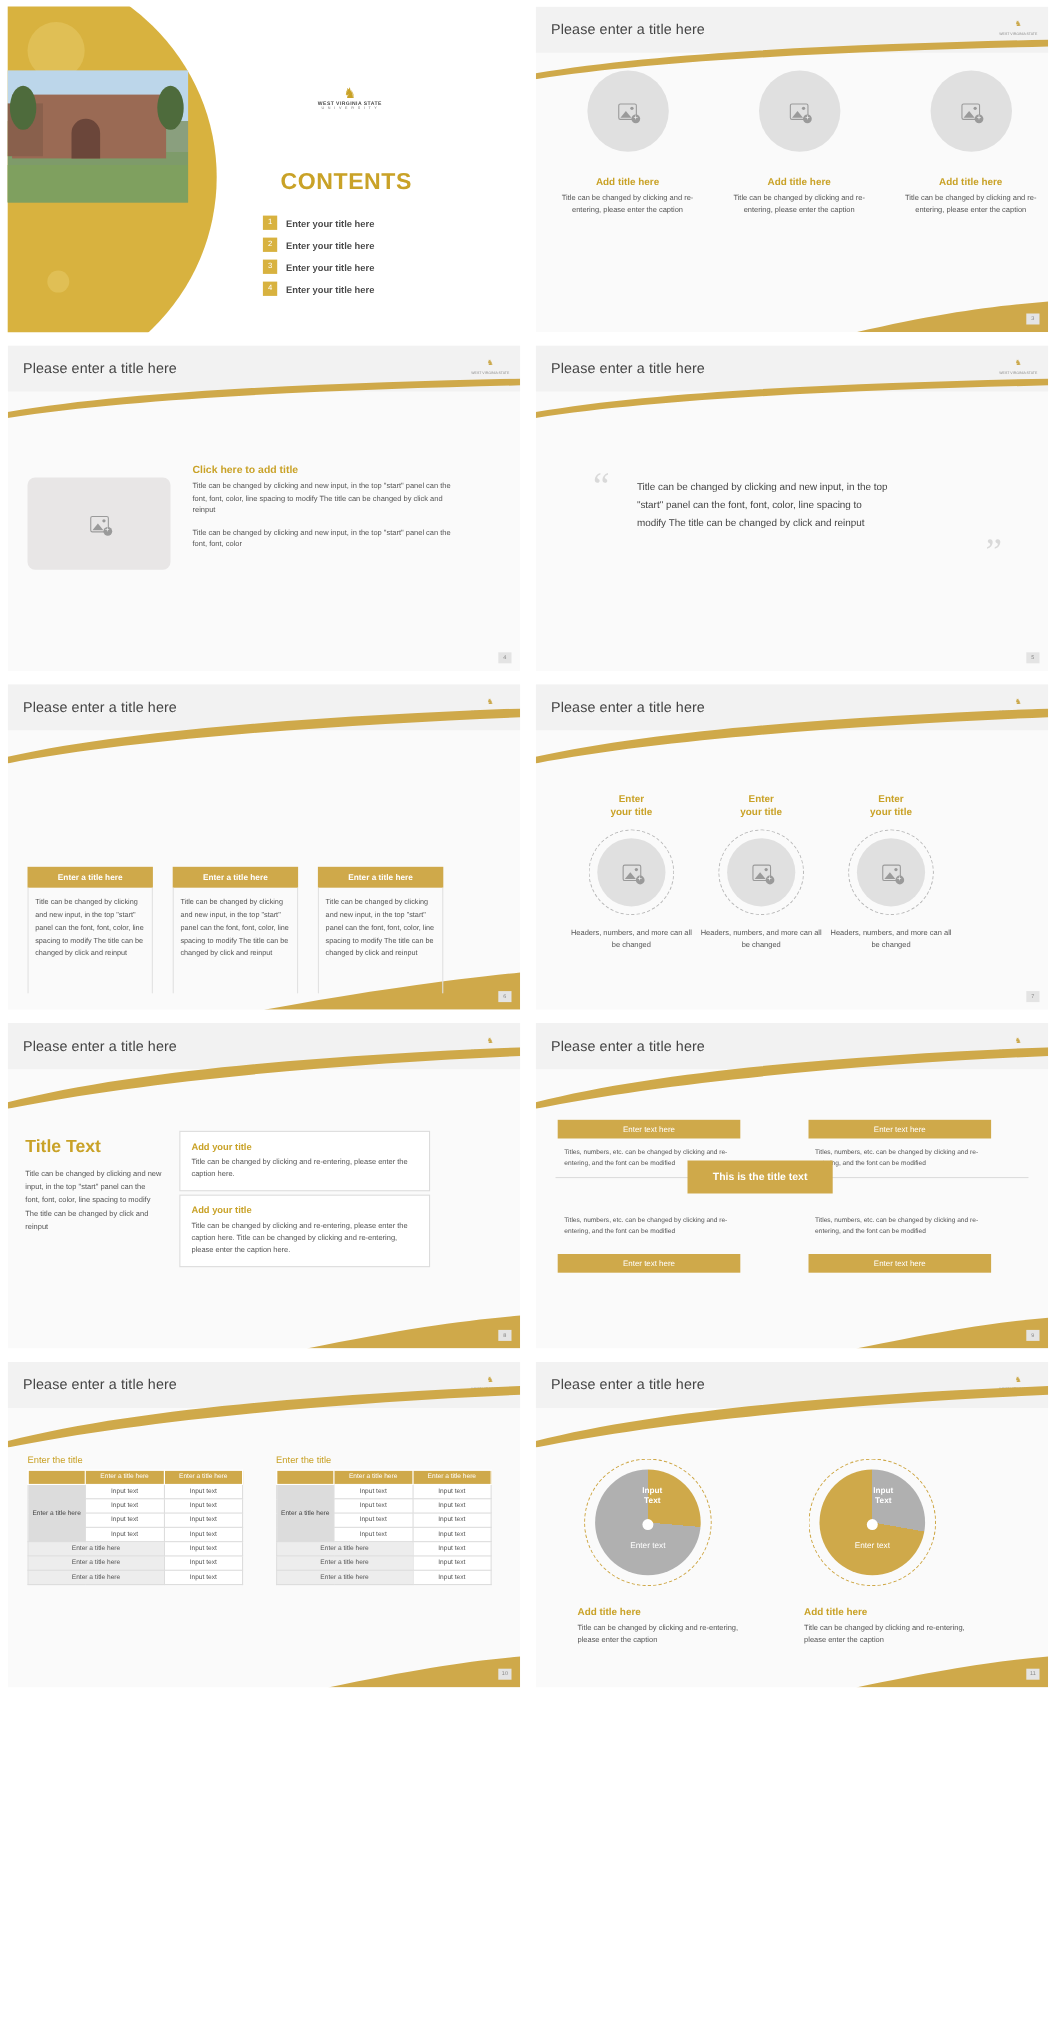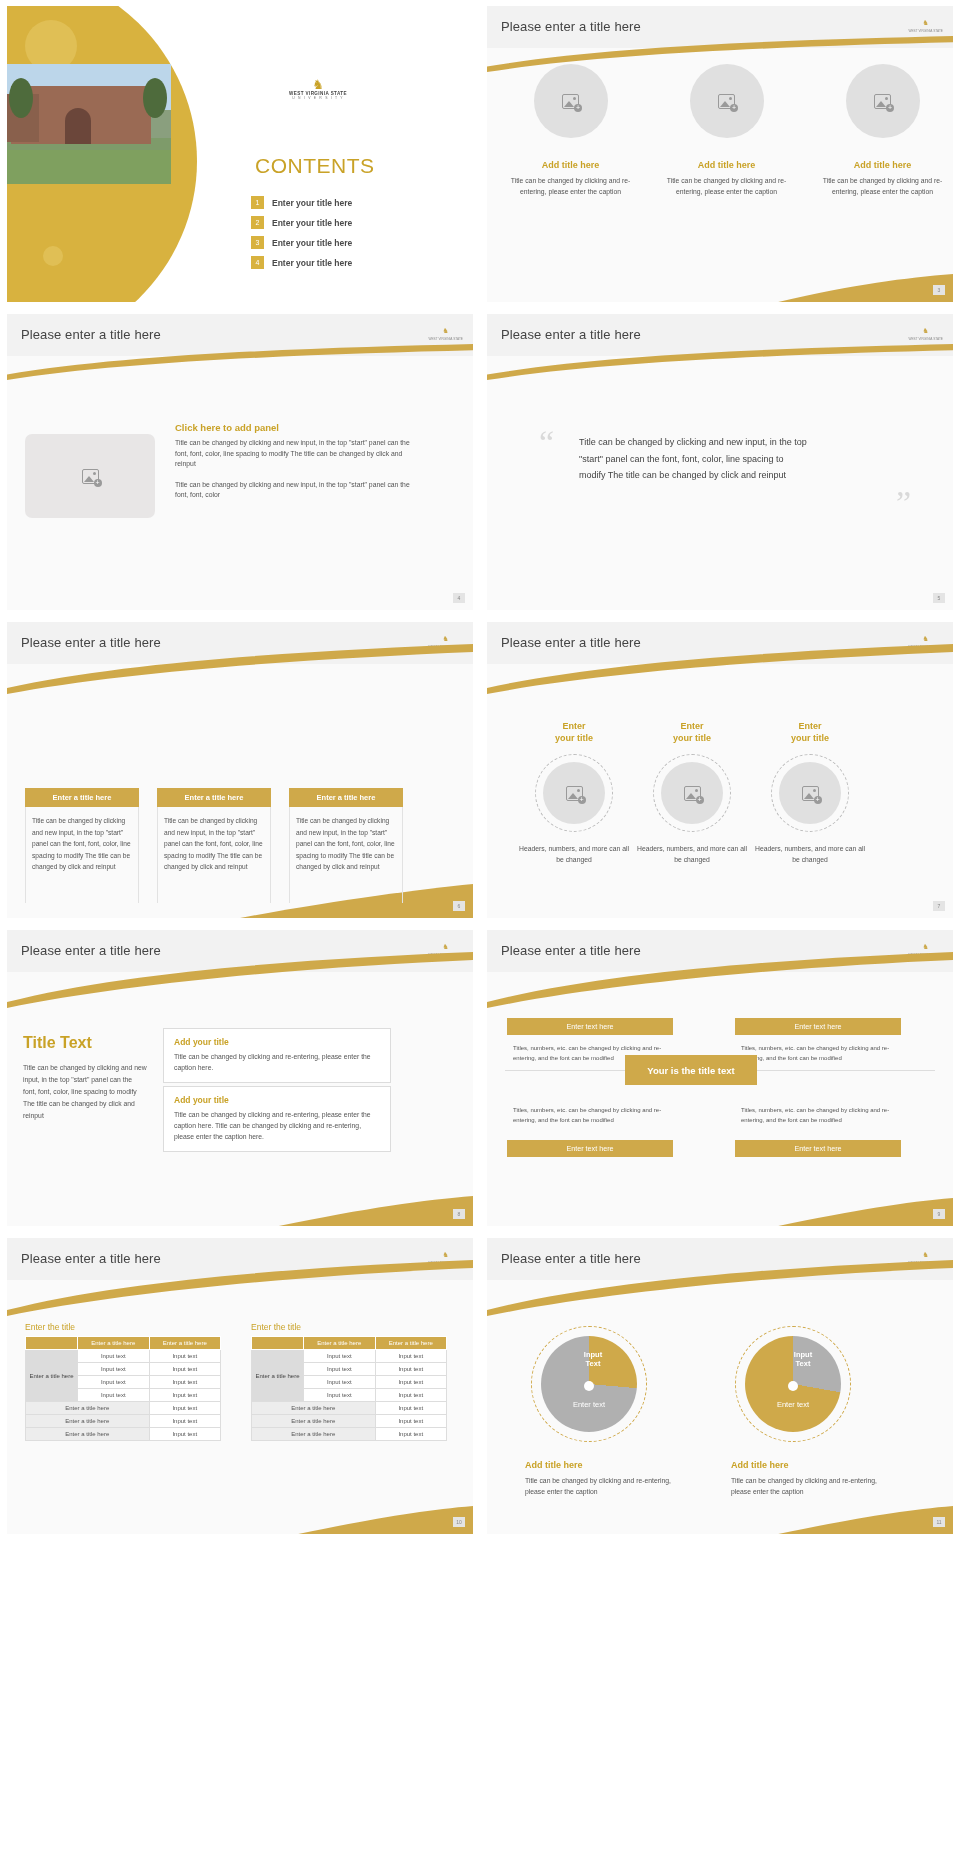--- a/index.html
+++ b/index.html
@@ -82,23 +82,23 @@
   .s1 .photo .lawn { position: absolute; left: 0; top: 86px; width: 100%; height: 40px; background: #7fa05f; }
   .s1 .photo .tree { position: absolute; top: 14px; width: 24px; height: 40px; background: #4e6b3c; border-radius: 50%; }
   .s1 .wvlogo {
     position: absolute; left: 256px; top: 72px; width: 110px; text-align: center;
   }
   .s1 .wvlogo .crest { font-size: 13px; color: #c9a227; line-height: 1; }
   .s1 .wvlogo .n1 { font-size: 4.6px; color: #444; letter-spacing: .4px; font-weight: bold;}
   .s1 .wvlogo .n2 { font-size: 3.4px; color: #777; letter-spacing: 1.2px; }
   .s1 .contents-title {
     position: absolute; left: 248px; top: 148px;
-    font-size: 21px; font-weight: normal; color: #c9a227; letter-spacing: .5px;
-  }
-  .s1 .toc { position: absolute; left: 244px; top: 190px; width: 150px; }
+    font-size: 21px; font-weight: bold; color: #c9a227; letter-spacing: .5px;
+  }
+  .s1 .toc { position: absolute; left: 232px; top: 190px; width: 150px; }
   .s1 .toc-row { display: flex; align-items: center; margin-bottom: 7px; }
   .s1 .toc-num {
     width: 13px; height: 13px; background: #d8b23f; color: #fff;
     font-size: 7px; line-height: 13px; text-align: center; margin-right: 8px;
   }
   .s1 .toc-label { font-size: 8.5px; color: #4a4a4a; font-weight: bold; }
 
   
   .ph-circle {
     width: 74px; height: 74px; border-radius: 50%; background: #e0e0e0;
@@ -292,21 +292,21 @@
       </svg>
       <div class="imgbox">
         <span class="ph-icon">
             <span class="frame"></span>
             <span class="mtn"></span>
             <span class="sun"></span>
             <span class="plus">+</span>
           </span>
       </div>
       <div class="txt">
-        <div class="t-title">Click here to add panel</div>
+        <div class="t-title">Click here to add title</div>
         <div class="cap-body">Title can be changed by clicking and new input, in the top "start" panel can the font, font, color, line spacing to modify The title can be changed by click and reinput</div>
         <div class="cap-body" style="margin-top:10px">Title can be changed by clicking and new input, in the top "start" panel can the font, font, color</div>
       </div>
       <div class="page-no">4</div>
     </div>
   </div>
 
   <div class="slide">
     <div class="slide-inner s4">
       <div class="body-bg"></div>
@@ -459,21 +459,21 @@
       <svg style="position:absolute;left:0;bottom:0;width:100%;height:36px" viewBox="0 0 480 36" preserveAspectRatio="none">
         <path d="M300,36 C380,20 430,12 480,8 L480,36 Z" fill="#cfa94a"></path>
       </svg>
 
       <div class="cellhead" style="left:20px; top:88px">Enter text here</div>
       <div class="cellbody" style="left:20px; top:108px">Titles, numbers, etc. can be changed by clicking and re-entering, and the font can be modified</div>
       <div class="cellhead" style="left:248px; top:88px">Enter text here</div>
       <div class="cellbody" style="left:248px; top:108px">Titles, numbers, etc. can be changed by clicking and re-entering, and the font can be modified</div>
 
       <div class="hline"></div>
-      <div class="center-banner">Your is the title text</div>
+      <div class="center-banner">This is the title text</div>
 
       <div class="cellbody" style="left:20px; top:170px">Titles, numbers, etc. can be changed by clicking and re-entering, and the font can be modified</div>
       <div class="cellhead" style="left:20px; top:210px">Enter text here</div>
       <div class="cellbody" style="left:248px; top:170px">Titles, numbers, etc. can be changed by clicking and re-entering, and the font can be modified</div>
       <div class="cellhead" style="left:248px; top:210px">Enter text here</div>
 
       <div class="page-no">9</div>
     </div>
   </div>
 

